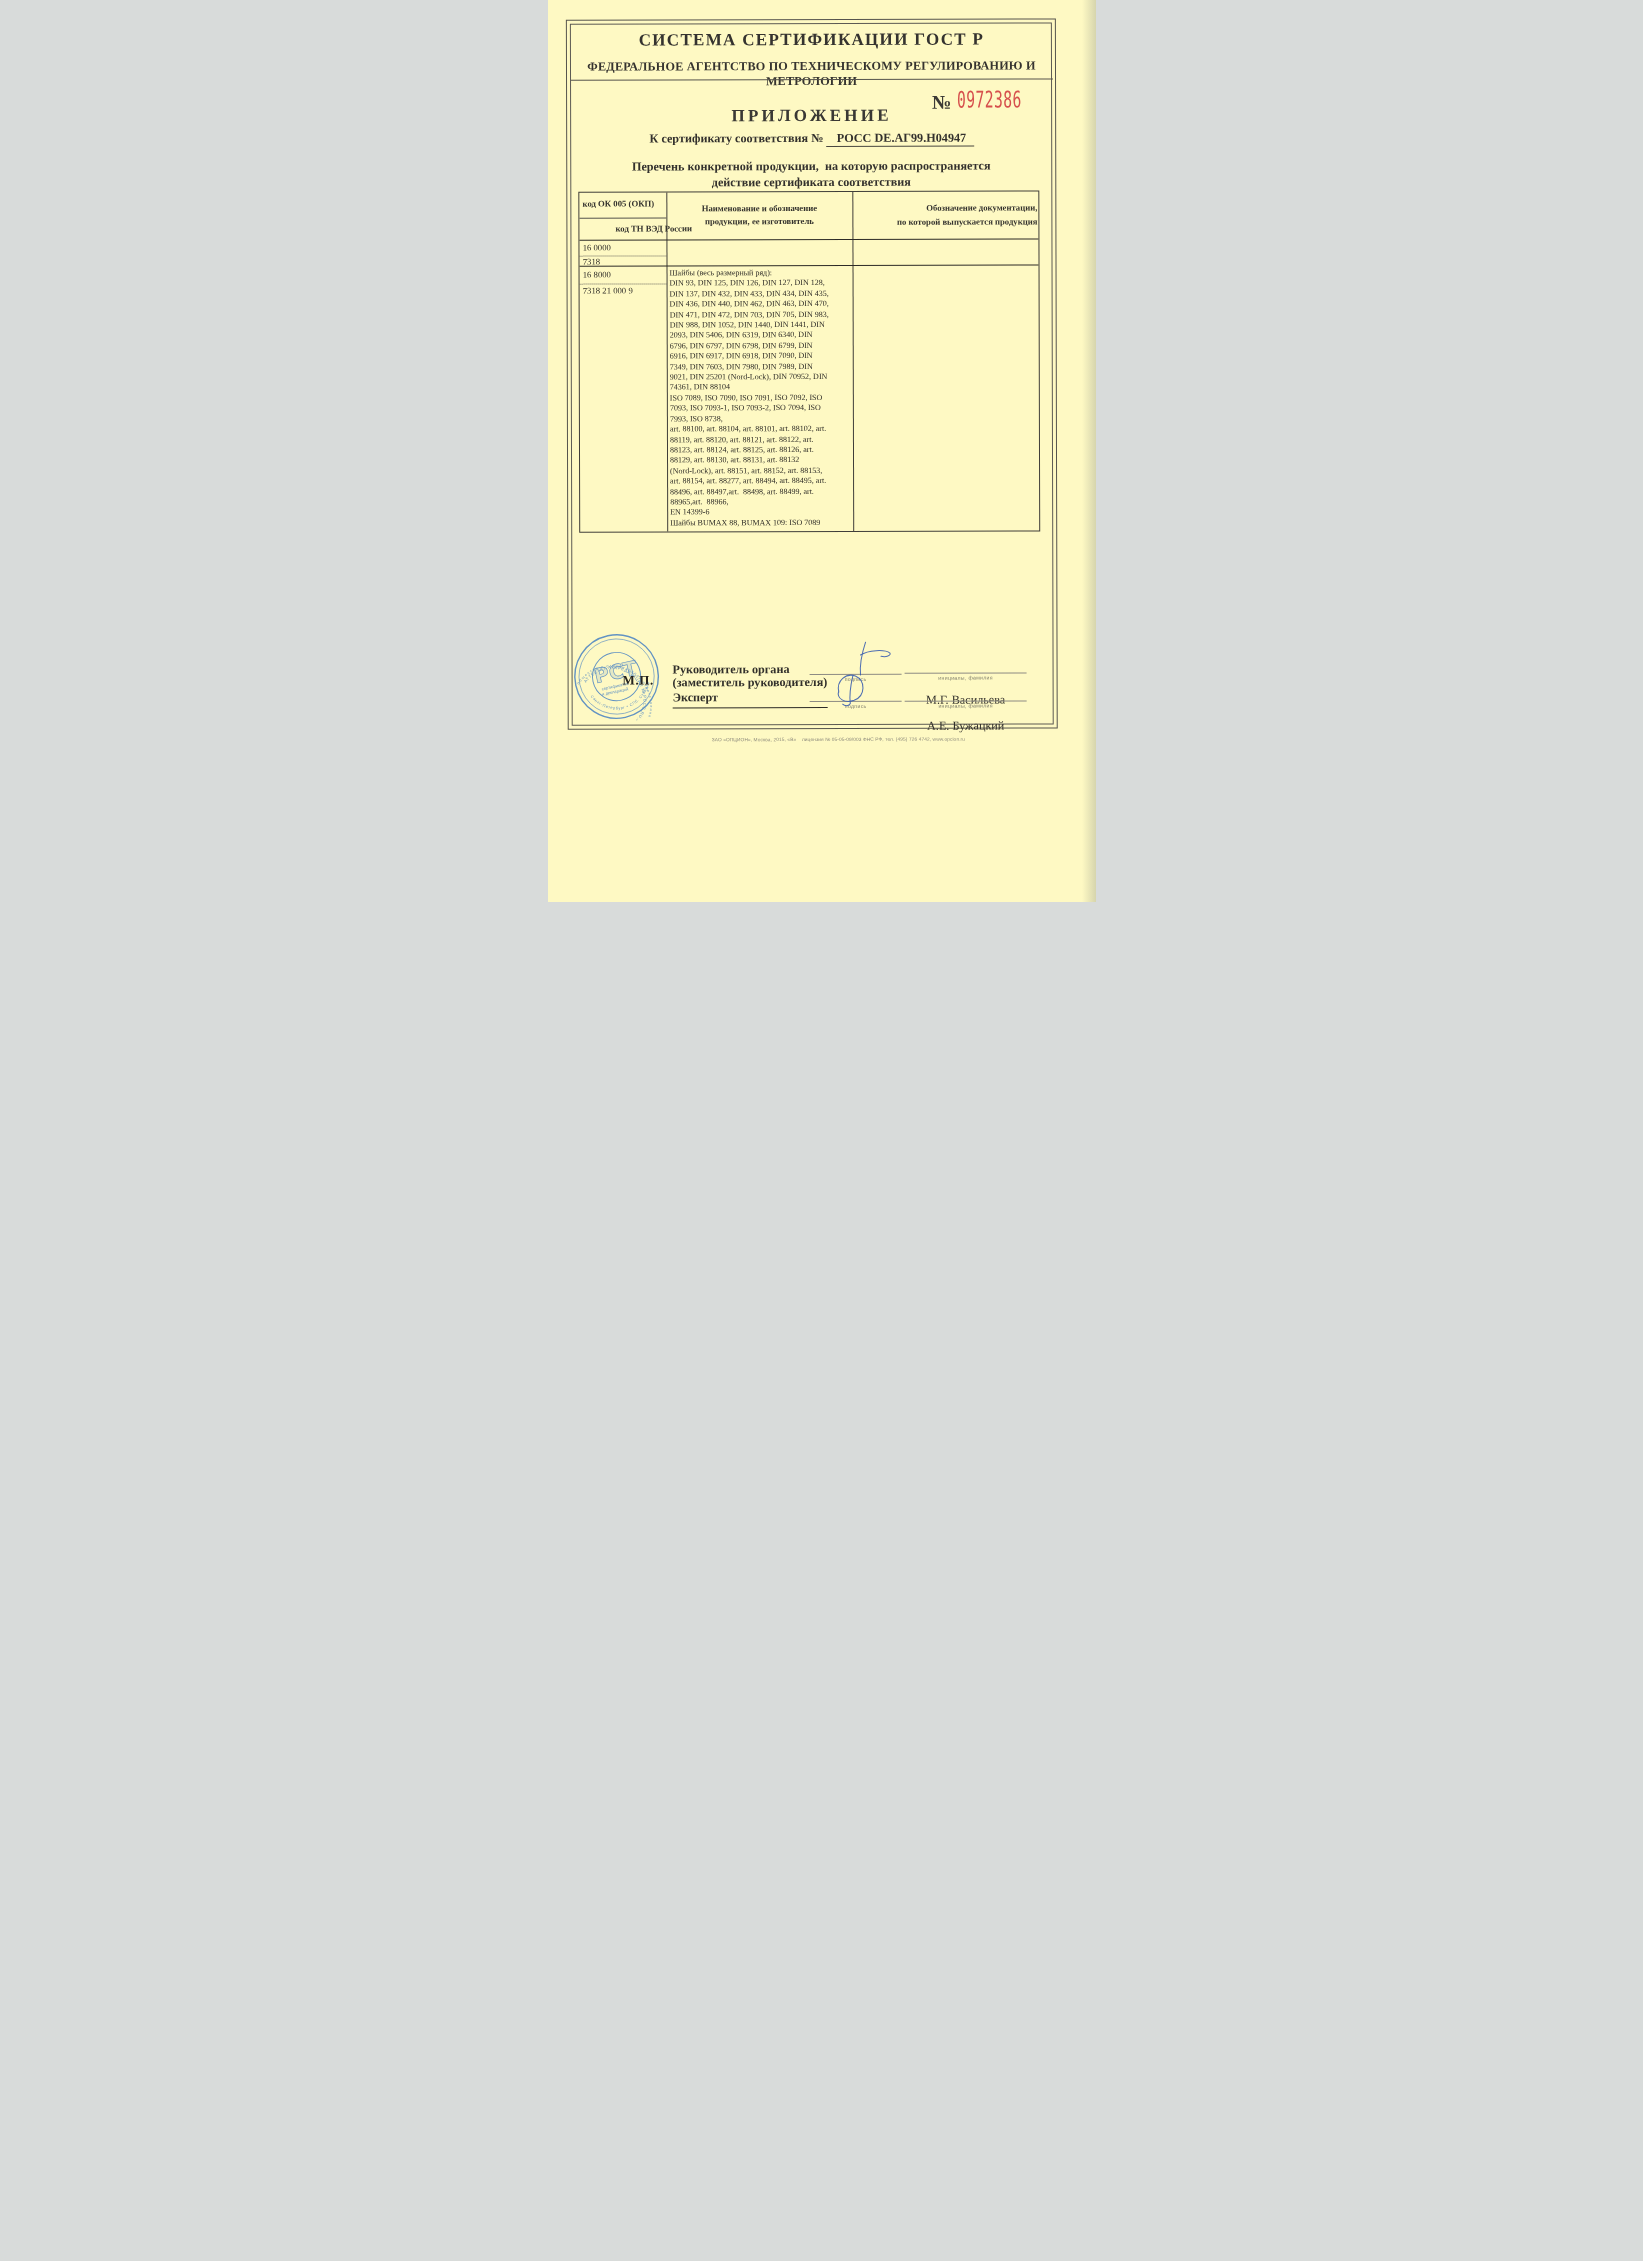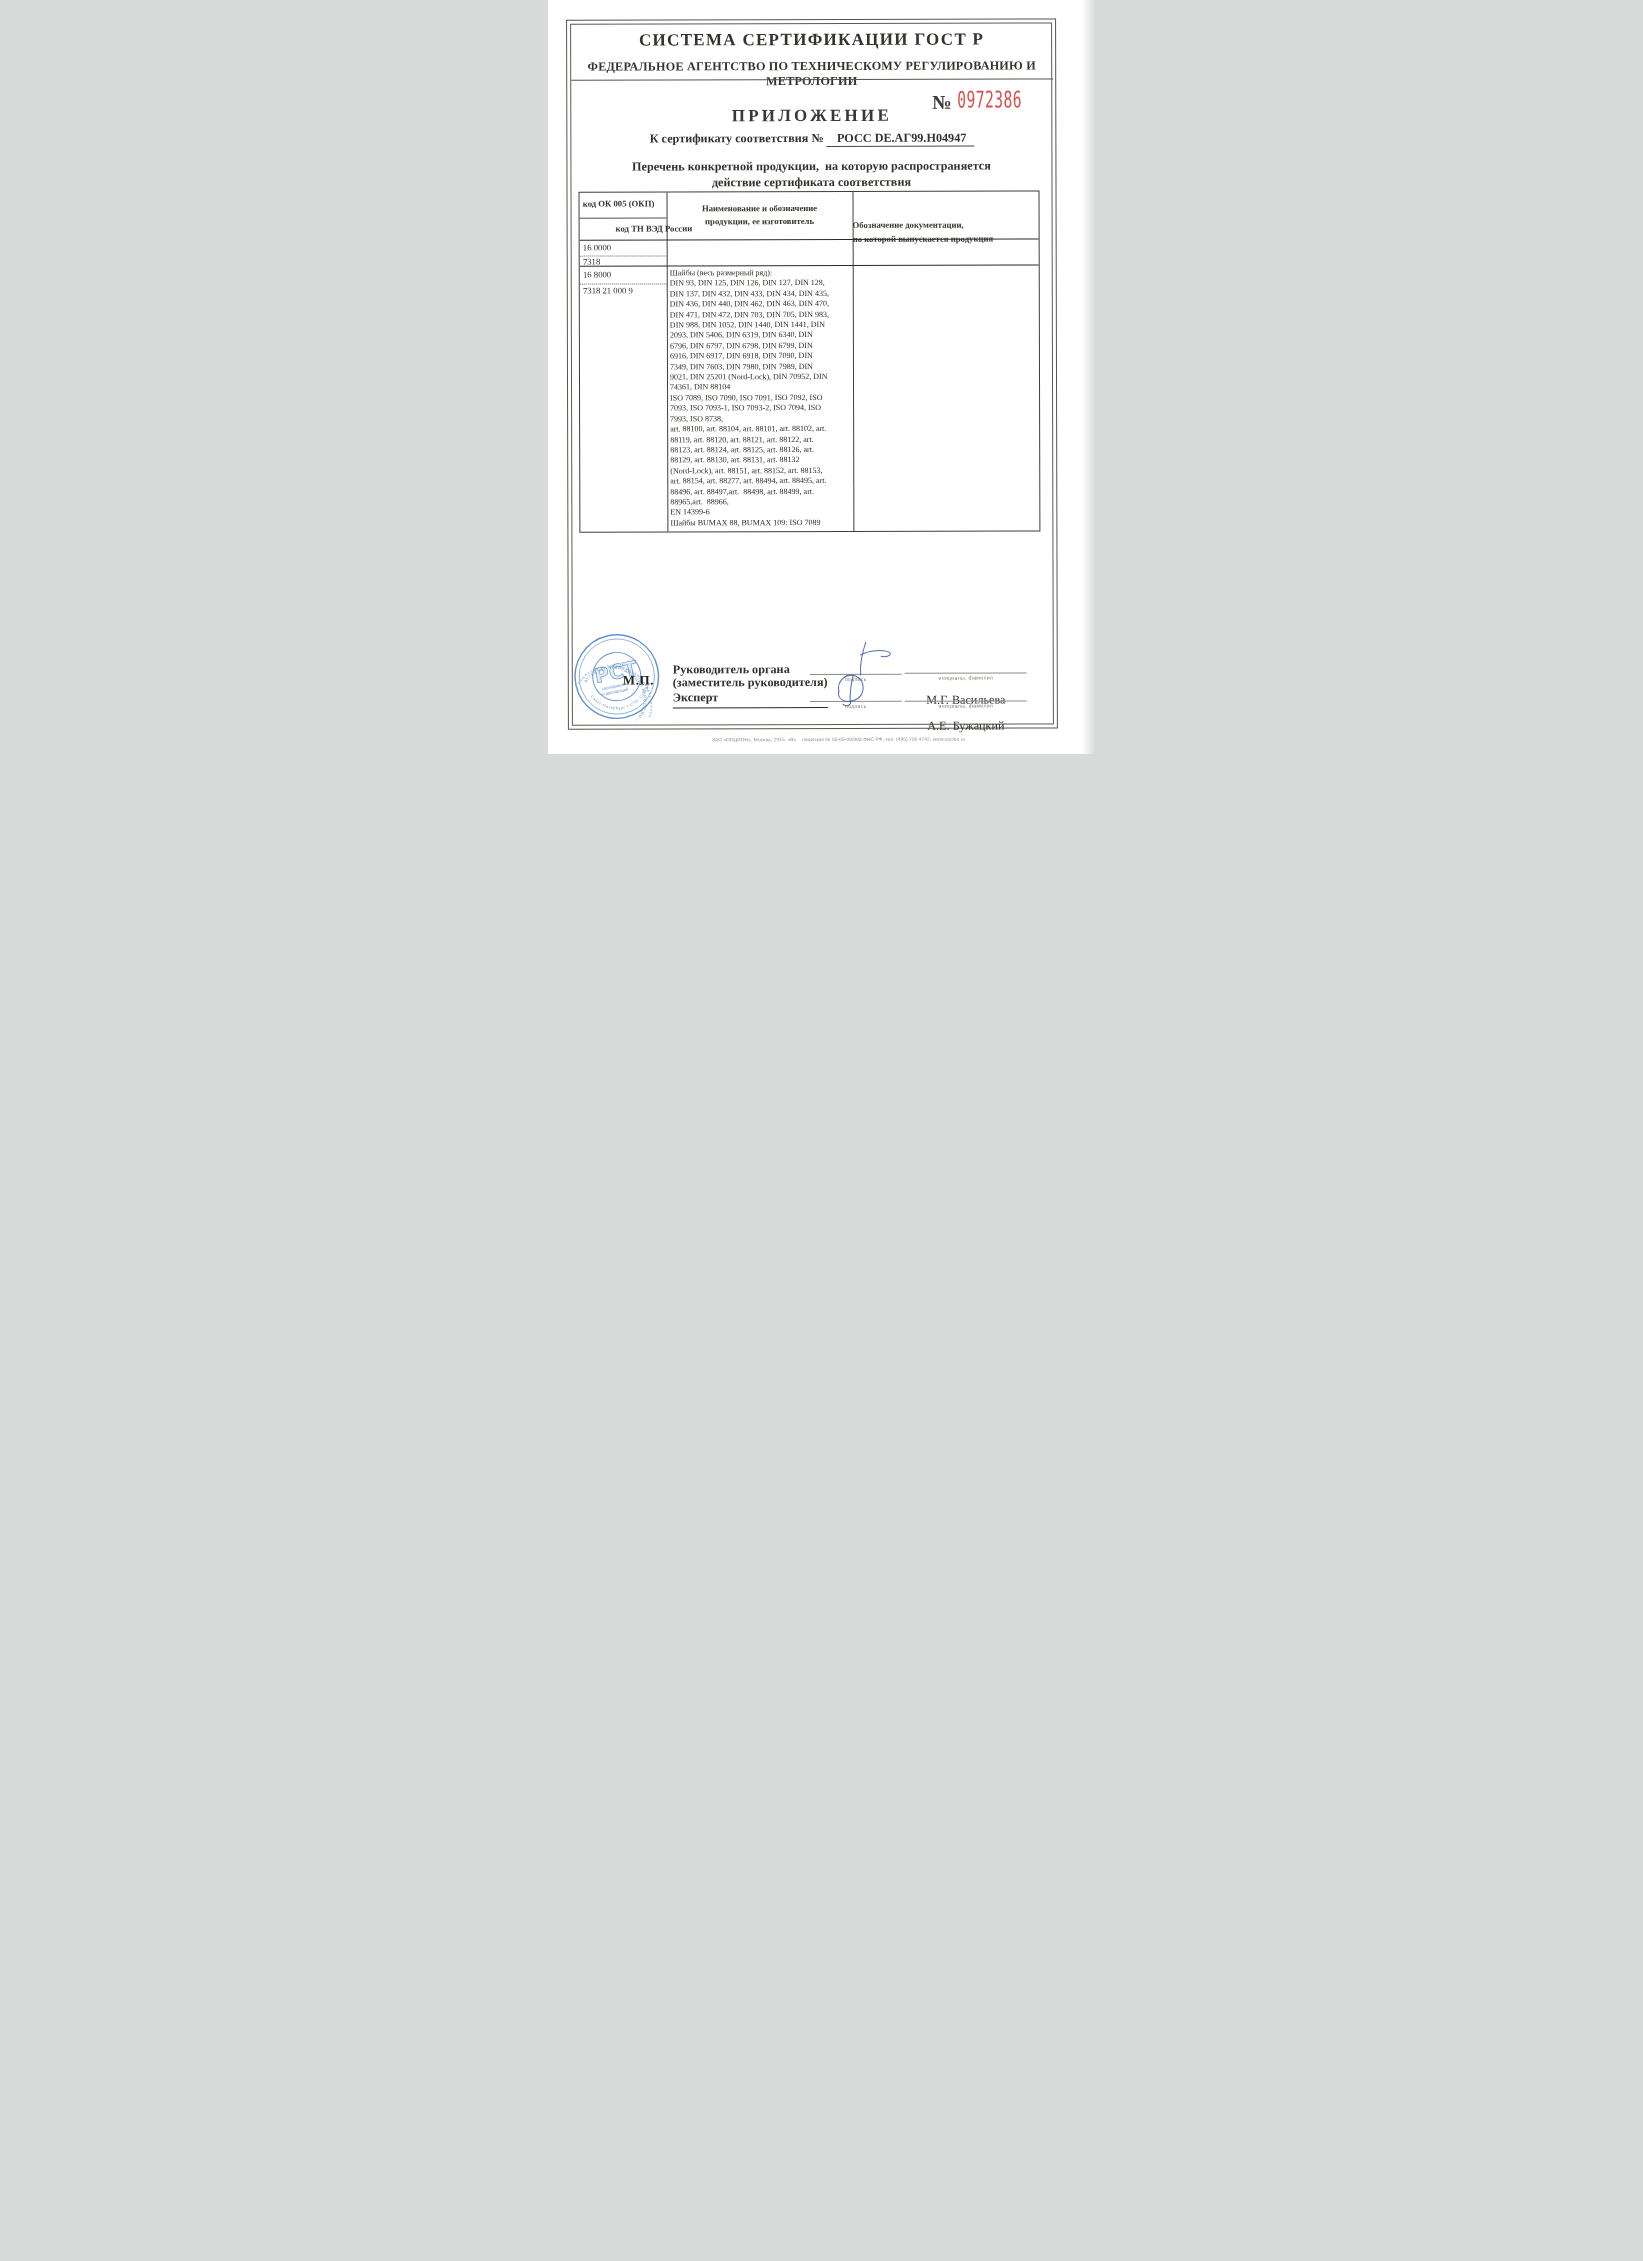--- a/index.html
+++ b/index.html
@@ -1,20 +1,20 @@
 <!DOCTYPE html>
 <html style="font-size:10.3px"><head>
 <meta charset="utf-8">
 <style>
   html,body{margin:0;padding:0;background:#d8dbda;}
   .page{
     position:relative;
-    width:548px;height:754px;
+    width:548px;height:902px;
     margin:0 auto;
-    background:#ffffff;
+    background:#fef9c3;
     overflow:hidden;
     font-family:"Liberation Serif","DejaVu Serif",serif;
     color:#33312d;
   }
   .page::after{
     content:"";position:absolute;top:0;right:0;bottom:0;width:14px;
     background:linear-gradient(to right, rgba(120,128,126,0) 0%, rgba(110,118,116,.28) 100%);
     pointer-events:none;
   }
   .doc{position:absolute;inset:0;transform:rotate(-0.15deg);}
@@ -54,21 +54,21 @@
     border:0.6px solid #403e39;border-top-width:1.3px;border-bottom-width:1.3px;}
   .v1{left:87px;top:0;bottom:0;width:0;border-left:0.6px solid #403e39;}
   .v2{left:273px;top:0;bottom:0;width:0;border-left:0.6px solid #403e39;}
   .hH{left:0;right:0;top:47px;height:0;border-top:1.9px solid #2d2b26;}
   .hR1{left:0;right:0;top:73px;height:0;border-top:1.9px solid #2d2b26;}
   .th{font-size:8.7px;font-weight:600;color:#35332e;}
   .th1a{left:3.2px;top:5.8px;}
   .th1-rule{left:0;top:25px;width:87px;height:0;border-top:0.6px solid #55534c;}
   .th1b{left:12px;top:31px;margin-left:24px;}
   .th2{left:88px;top:9.7px;width:184px;text-align:center;white-space:pre-line;line-height:13.5px;}
-  .th3{left:273px;top:27px;width:185px;text-align:left;white-space:pre-line;line-height:13.5px;}
+  .th3{left:273px;top:10px;width:185px;text-align:right;white-space:pre-line;line-height:13.5px;}
   .code{font-size:8.7px;color:#2e2c27;}
   .r1a{left:3.2px;top:50px;}
   .r1dot{left:0;top:63px;width:87px;height:0;border-top:0.9px dotted #66645c;}
   .r1b{left:3.2px;top:64px;}
   .r2a{left:3.2px;top:77px;text-align:right;}
   .r2dot{left:0;top:91px;width:87px;height:0;border-top:0.9px dotted #66645c;}
   .r2b{left:3.2px;top:93px;}
   .product{
     left:90px;top:76px;width:181px;
     font-size:8px;line-height:10.4px;white-space:pre;color:#2c2a25;

